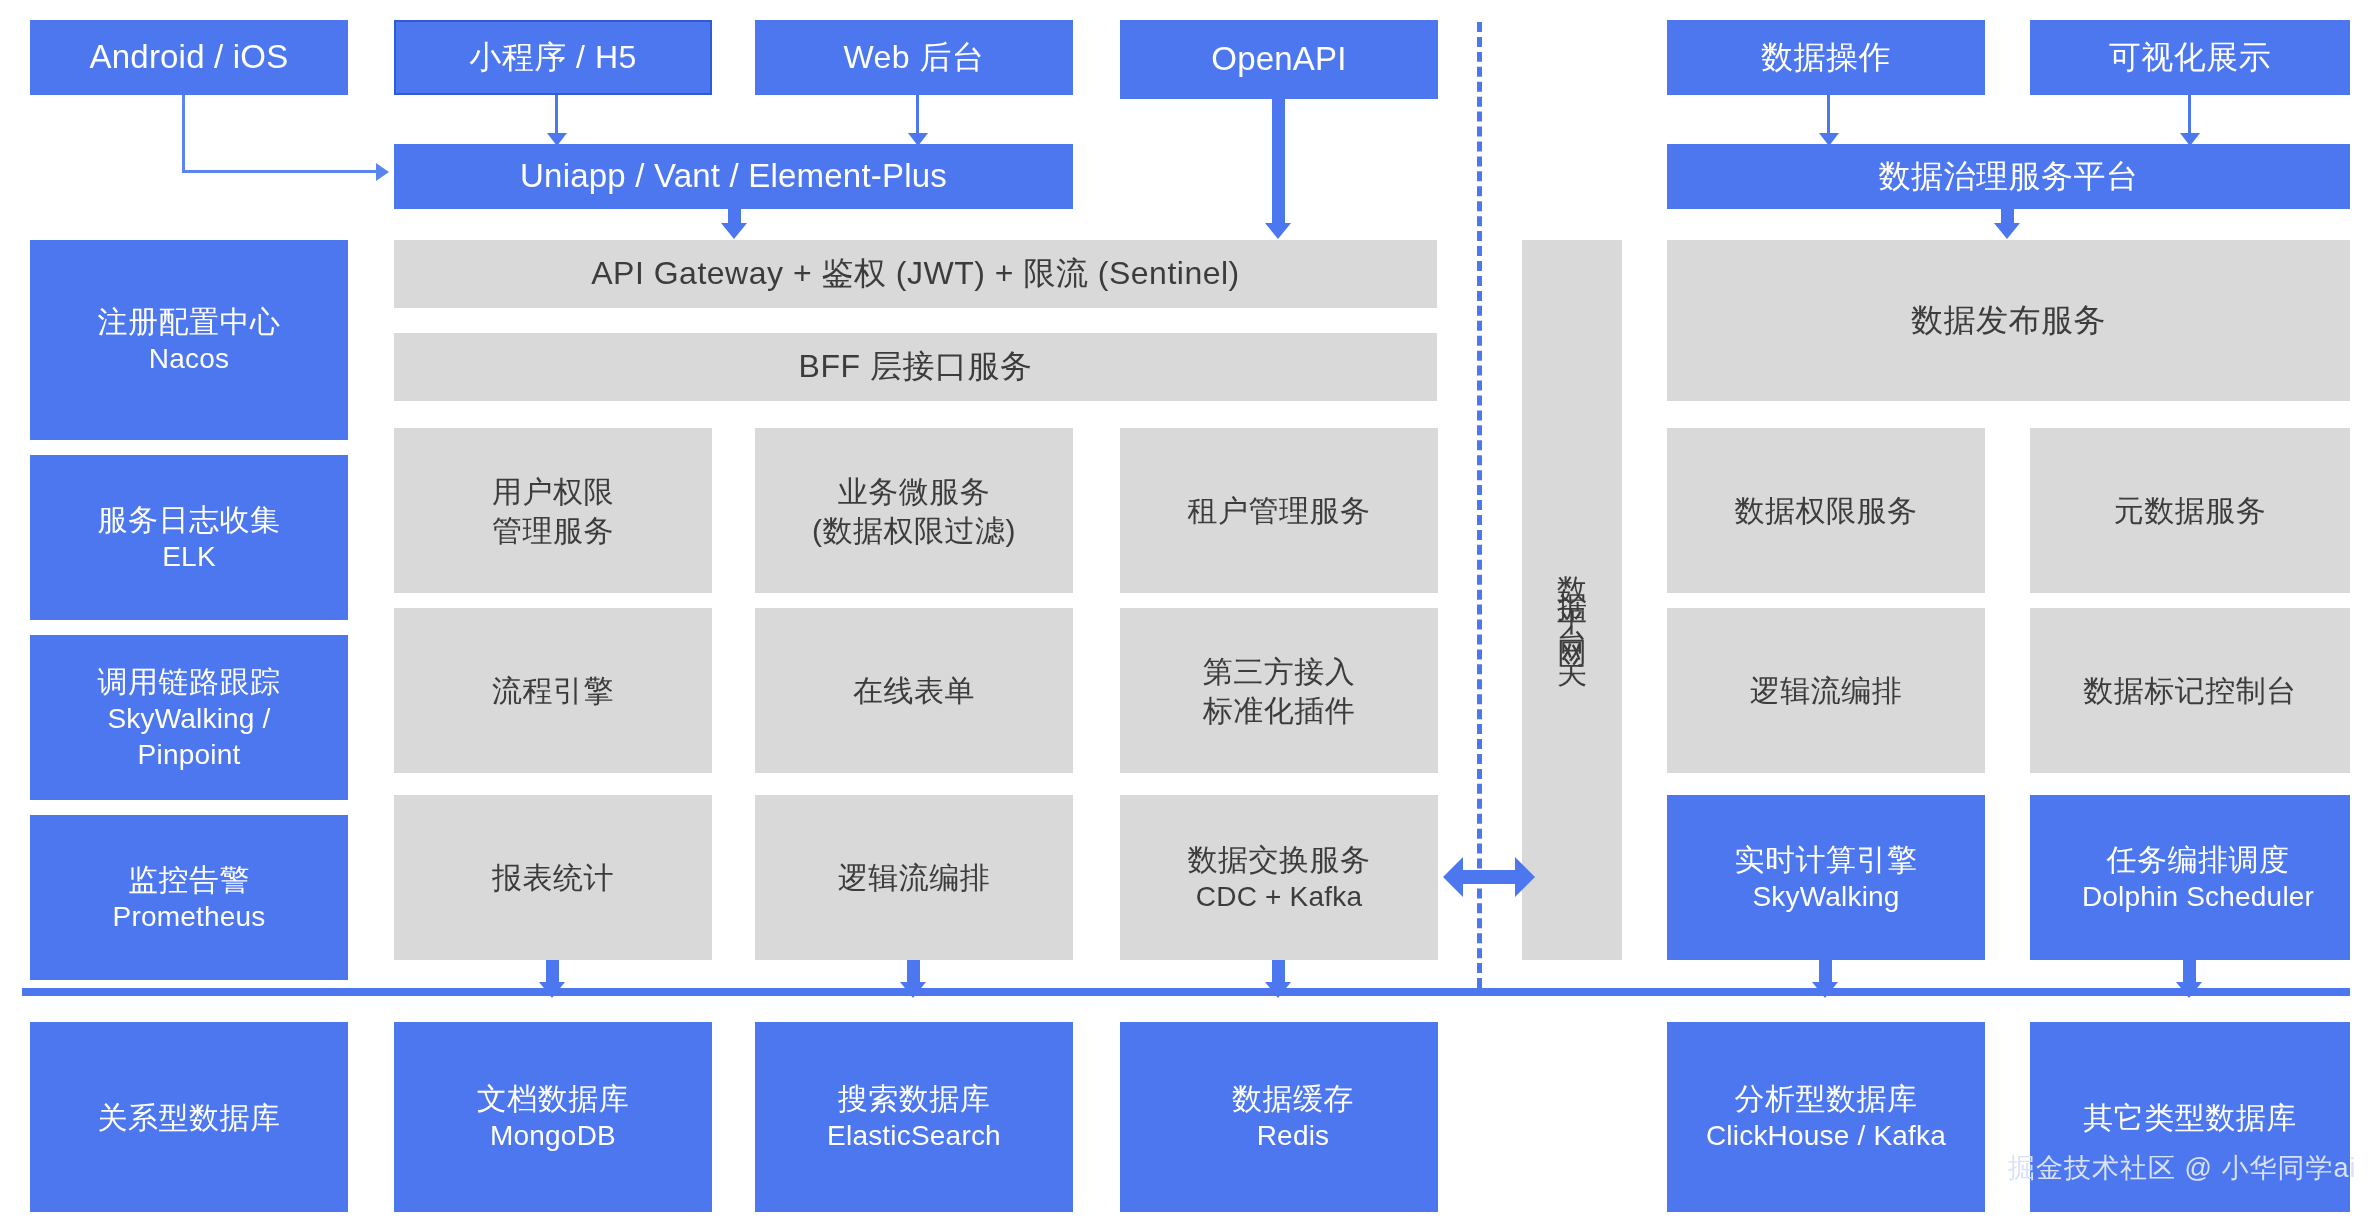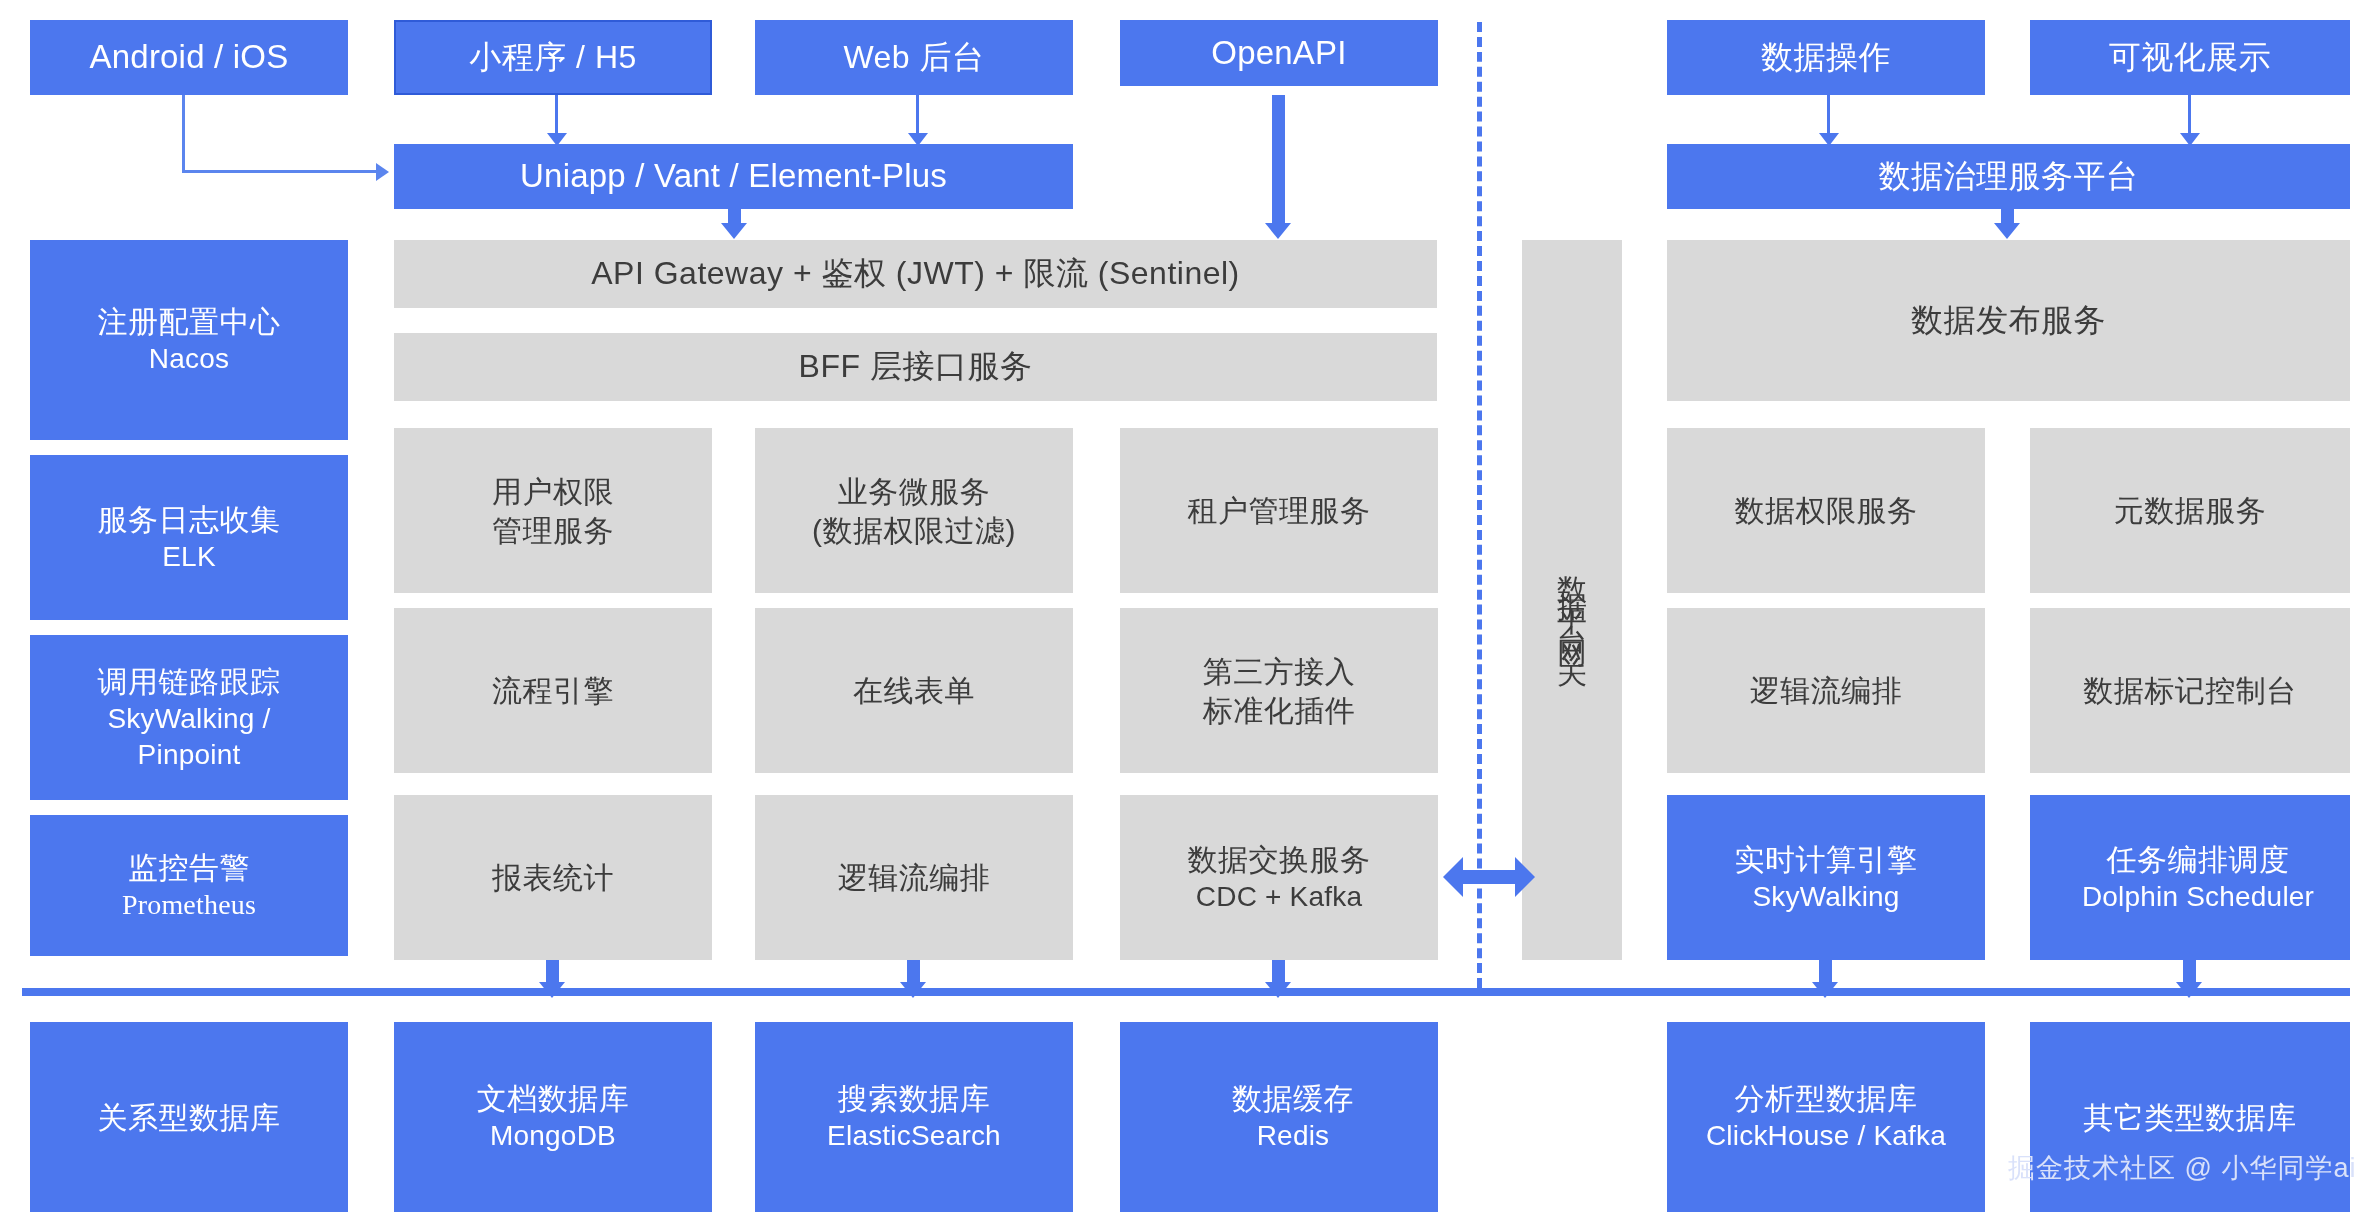--- a/index.html
+++ b/index.html
@@ -95,21 +95,21 @@
   </div>
 
   <div class="box blue-outlined" style="left:394px;top:20px;width:318px;height:75px;">
     <span class="t-big">小程序 / H5</span>
   </div>
 
   <div class="box blue" style="left:755px;top:20px;width:318px;height:75px;">
     <span class="t-big">Web 后台</span>
   </div>
 
-  <div class="box blue" style="left:1120px;top:20px;width:318px;height:66px;">
+  <div class="box blue" style="left:1120px;top:20px;width:318px;height:79px;">
     <span class="t-en-lg">OpenAPI</span>
   </div>
 
   <div class="box blue" style="left:1667px;top:20px;width:318px;height:75px;">
     <span class="t-big">数据操作</span>
   </div>
 
   <div class="box blue" style="left:2030px;top:20px;width:320px;height:75px;">
     <span class="t-big">可视化展示</span>
   </div>
@@ -171,21 +171,21 @@
     <span class="t-cn">服务日志收集</span>
     <span class="t-en">ELK</span>
   </div>
 
   <div class="box blue" style="left:30px;top:635px;width:318px;height:165px;">
     <span class="t-cn">调用链路跟踪</span>
     <span class="t-en">SkyWalking /</span>
     <span class="t-en">Pinpoint</span>
   </div>
 
-  <div class="box blue" style="left:30px;top:815px;width:318px;height:141px;font-family:Liberation Serif, serif;">
+  <div class="box blue" style="left:30px;top:815px;width:318px;height:165px;">
     <span class="t-cn">监控告警</span>
     <span class="t-en">Prometheus</span>
   </div>
 
   <div class="box gray" style="left:394px;top:240px;width:1043px;height:68px;">
     <span class="t-big">API Gateway + 鉴权 (JWT) + 限流 (Sentinel)</span>
   </div>
 
   <div class="box gray" style="left:394px;top:333px;width:1043px;height:68px;">
     <span class="t-big">BFF 层接口服务</span>

